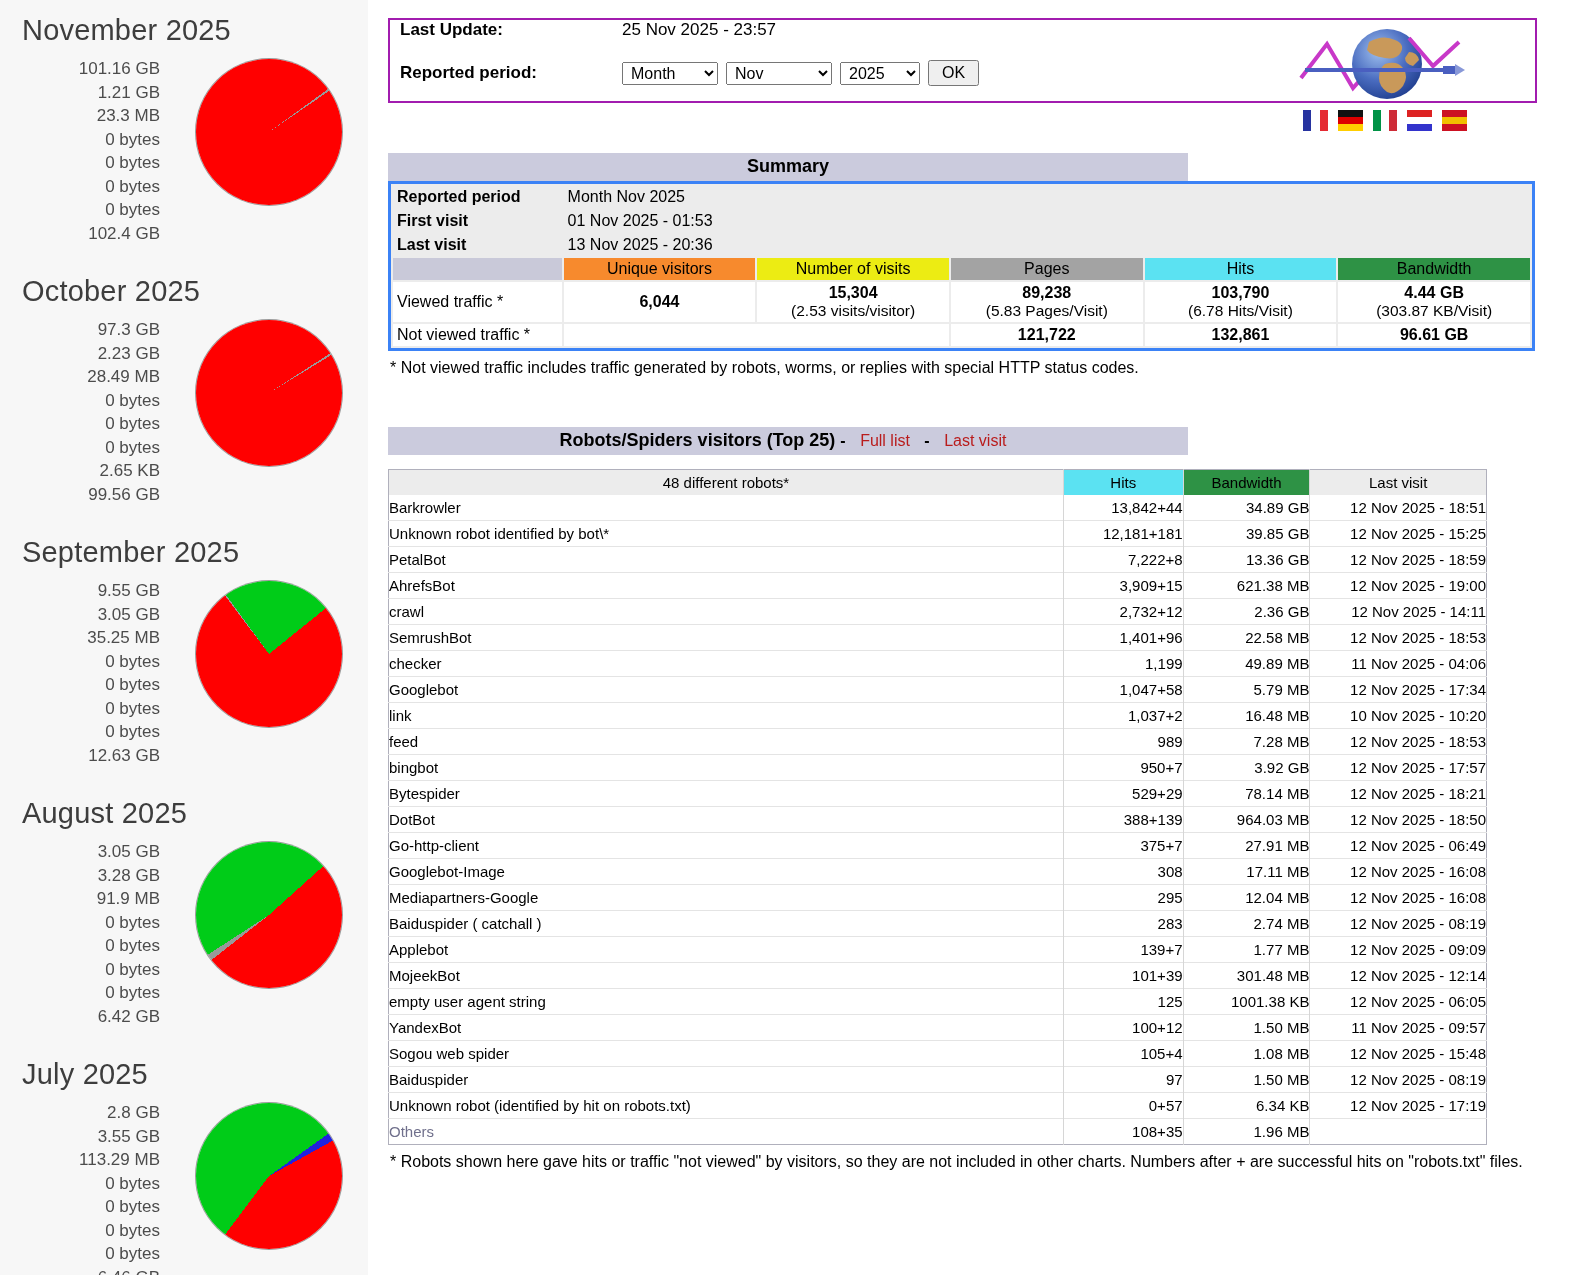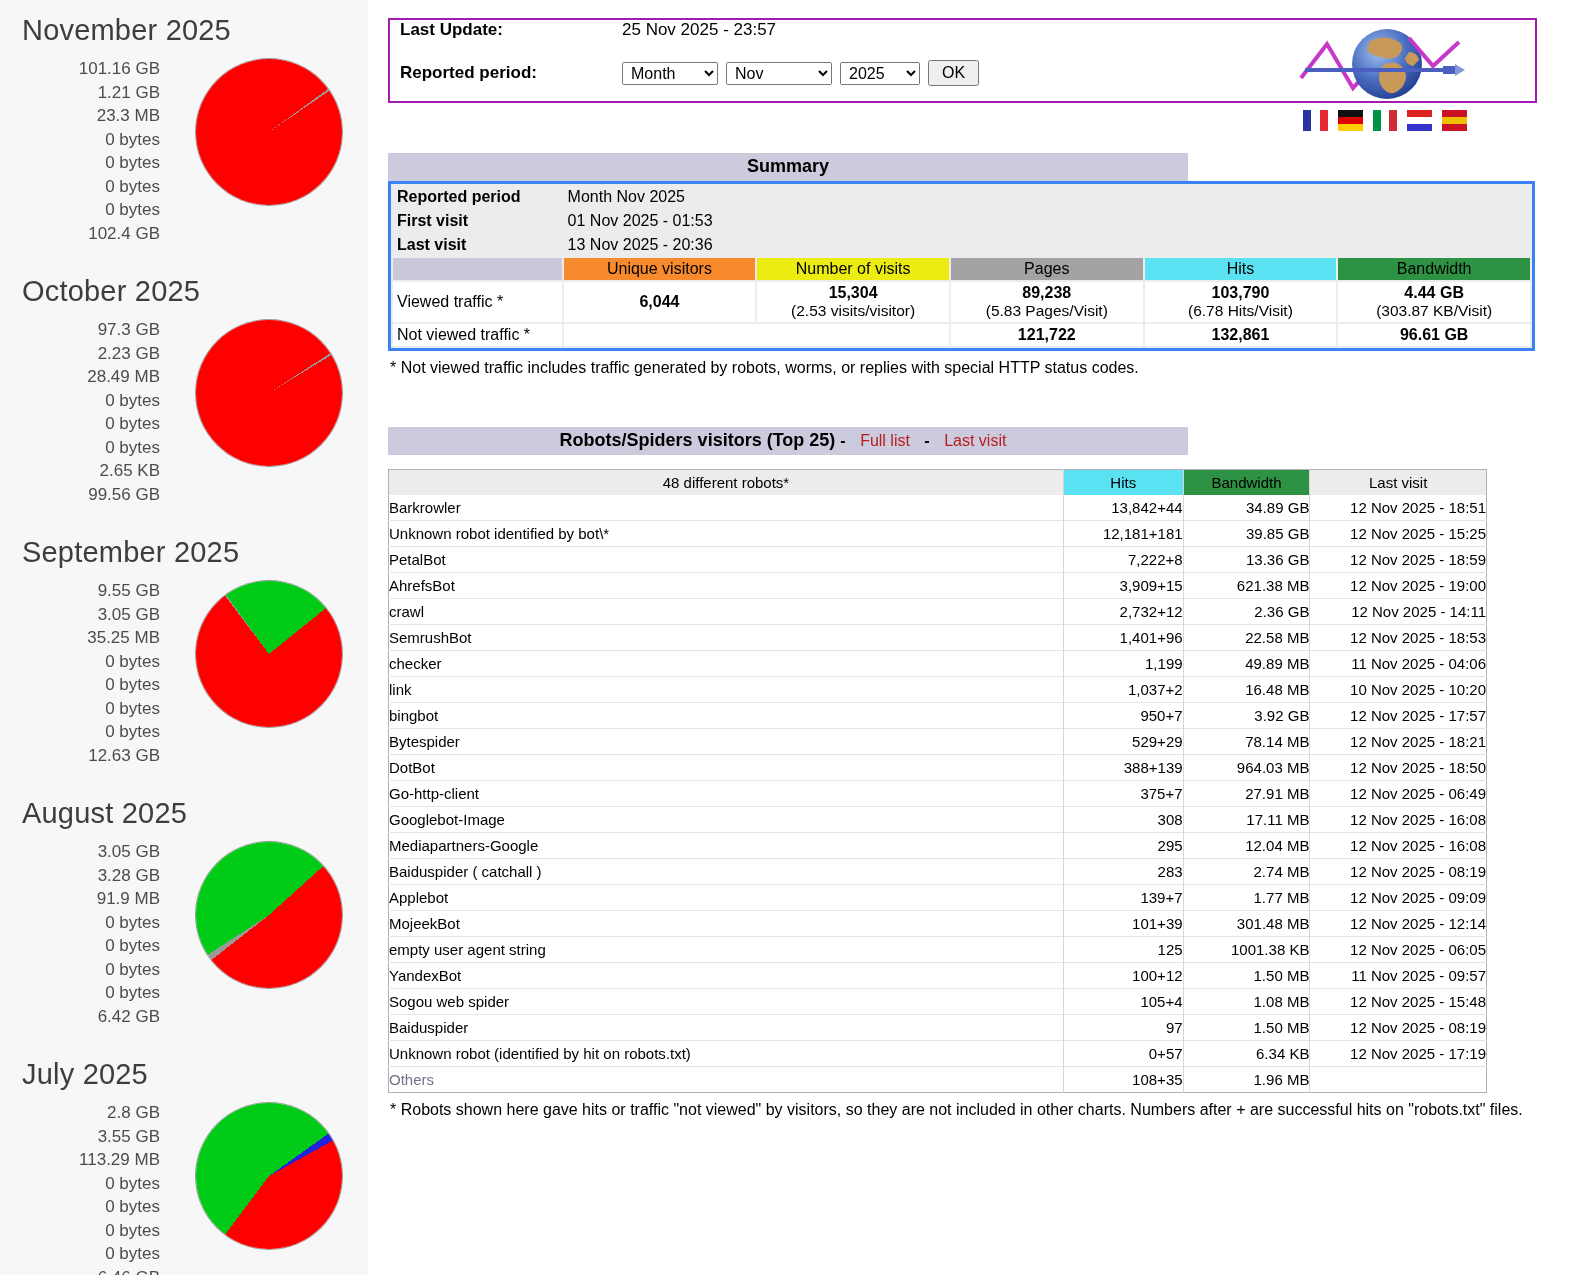--- a/index.html
+++ b/index.html
@@ -325,24 +325,36 @@
           <td class="c-bw">22.58 MB</td>
           <td class="c-lv">12 Nov 2025 - 18:53</td>
         </tr>
         <tr>
           <td class="c-name">checker</td>
           <td class="c-hits">1,199</td>
           <td class="c-bw">49.89 MB</td>
           <td class="c-lv">11 Nov 2025 - 04:06</td>
         </tr>
         <tr>
+          <td class="c-name">Googlebot</td>
+          <td class="c-hits">1,047+58</td>
+          <td class="c-bw">5.79 MB</td>
+          <td class="c-lv">12 Nov 2025 - 17:34</td>
+        </tr>
+        <tr>
           <td class="c-name">link</td>
           <td class="c-hits">1,037+2</td>
           <td class="c-bw">16.48 MB</td>
           <td class="c-lv">10 Nov 2025 - 10:20</td>
+        </tr>
+        <tr>
+          <td class="c-name">feed</td>
+          <td class="c-hits">989</td>
+          <td class="c-bw">7.28 MB</td>
+          <td class="c-lv">12 Nov 2025 - 18:53</td>
         </tr>
         <tr>
           <td class="c-name">bingbot</td>
           <td class="c-hits">950+7</td>
           <td class="c-bw">3.92 GB</td>
           <td class="c-lv">12 Nov 2025 - 17:57</td>
         </tr>
         <tr>
           <td class="c-name">Bytespider</td>
           <td class="c-hits">529+29</td>

